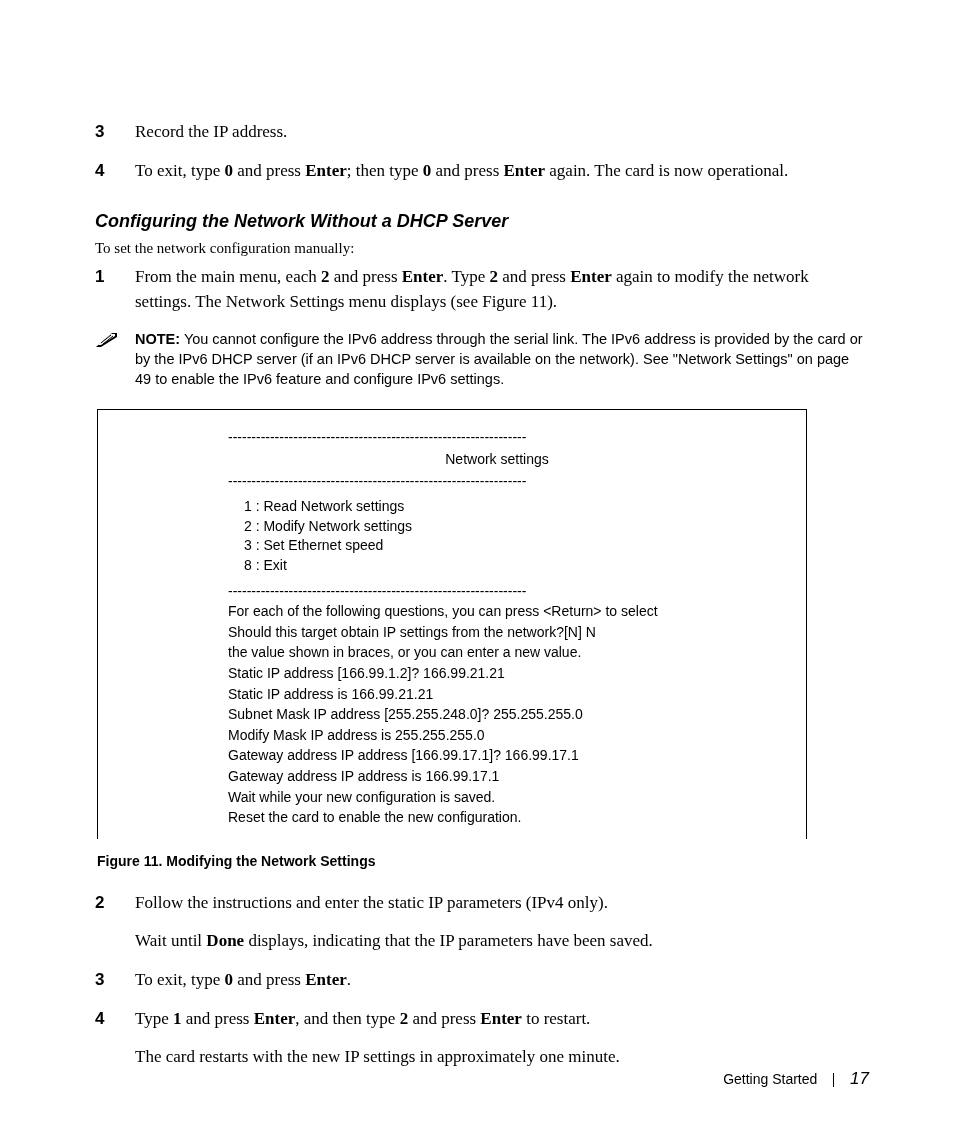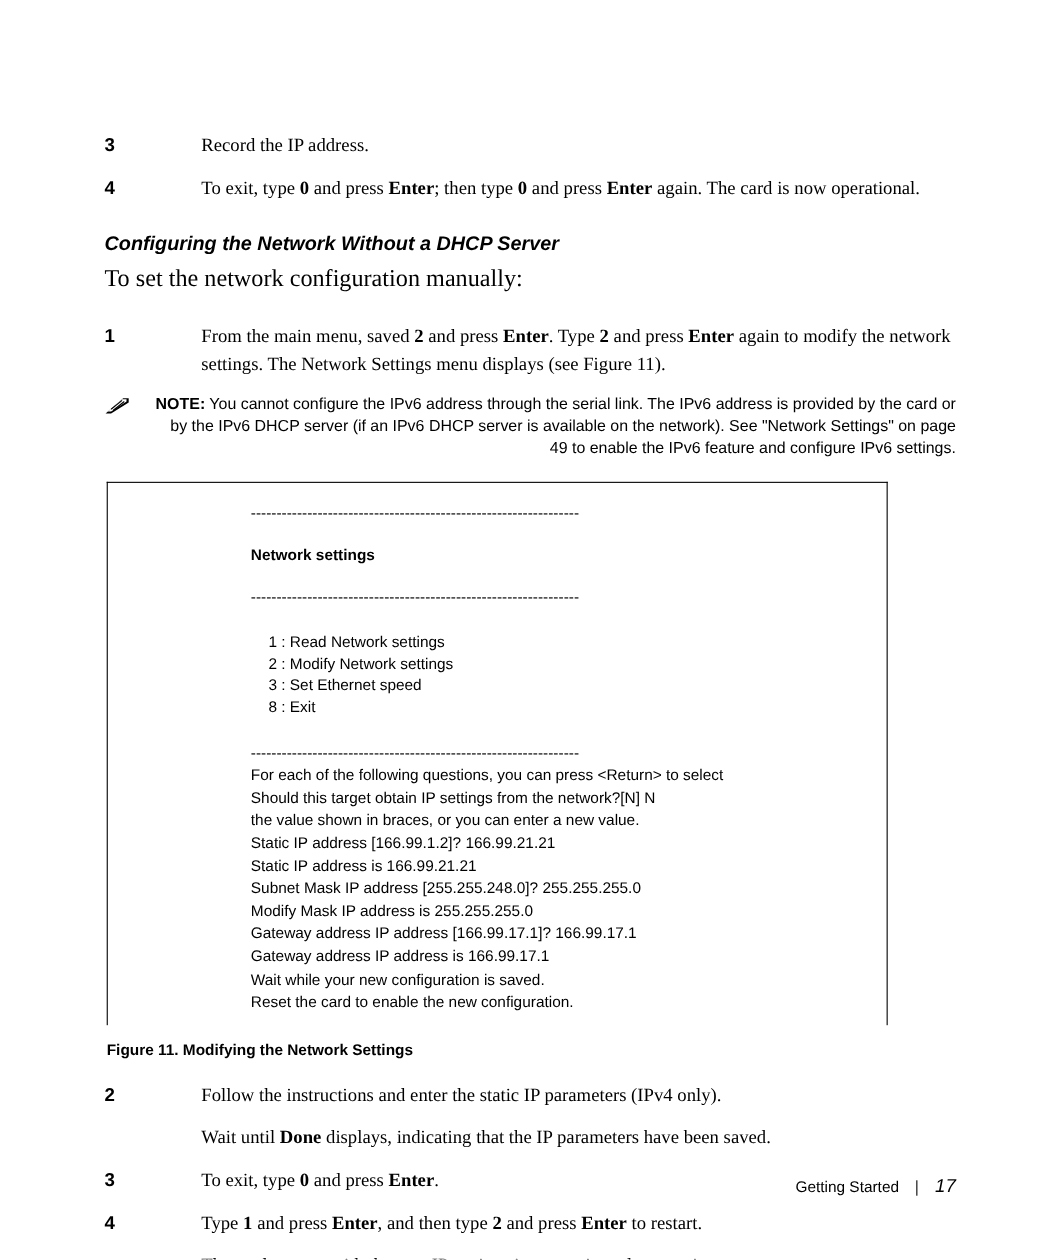--- a/index.html
+++ b/index.html
@@ -23,40 +23,38 @@
     line-height: 1.45;
   }
   .ol-num {
     font-family: Arial, Helvetica, sans-serif;
     font-weight: bold;
     width: 40px;
     flex-shrink: 0;
   }
   .ol-body {
     flex: 1;
-    margin-left: 48px;
   }
   .bold { font-weight: bold; }
   .section-heading {
     font-family: Arial, Helvetica, sans-serif;
     font-weight: bold;
     font-size: 18px;
     margin-top: 28px;
     margin-bottom: 8px;
     font-style: italic;
   }
   .intro-line {
-    font-size: 22px;
-    margin-bottom: 28px;
+    font-size: 15px;
+    margin-bottom: 8px;
   }
   .note-row {
     display: flex;
     align-items: flex-start;
     margin: 12px 0 20px 0;
-    text-align: right;
   }
   .note-icon {
     width: 40px;
     flex-shrink: 0;
     padding-top: 2px;
   }
   .note-icon svg { display: block; }
   .note-text {
     font-family: Arial, Helvetica, sans-serif;
     font-size: 14.5px;
@@ -77,26 +75,27 @@
     font-size: 14px;
     line-height: 1.4;
   }
   .dashes {
     letter-spacing: 0;
     font-size: 14px;
     white-space: nowrap;
     overflow: hidden;
   }
   .fig-title {
-    font-weight: bold;
-    margin: 18px 0;
+    font-weight: normal;
+    margin: 2px 0;
+    text-align: center;
   }
   .menu-items {
     padding-left: 16px;
-    margin: 22px 0;
+    margin: 6px 0;
   }
   .fig-body div { margin: 1px 0; }
   .figure-caption {
     font-family: Arial, Helvetica, sans-serif;
     font-weight: bold;
     font-size: 14px;
     margin: 14px 0 22px 2px;
   }
   .sub-para {
     margin-top: 14px;
@@ -136,21 +135,21 @@
       <span>To exit, type </span><span class="bold">0</span><span> and press </span><span class="bold">Enter</span><span>; then type </span><span class="bold">0</span><span> and press </span><span class="bold">Enter</span><span> again. The card is now operational.</span>
     </div>
   </div>
 
   <div class="section-heading">Configuring the Network Without a DHCP Server</div>
   <div class="intro-line">To set the network configuration manually:</div>
 
   <div class="ol-item">
     <div class="ol-num">1</div>
     <div class="ol-body">
-      <span>From the main menu, saved </span><span class="bold">2</span><span> and press </span><span class="bold">Enter</span><span>. Type </span><span class="bold">2</span><span> and press </span><span class="bold">Enter</span><span> again to modify the network settings. The Network Settings menu displays (see Figure 11).</span>
+      <span>From the main menu, each </span><span class="bold">2</span><span> and press </span><span class="bold">Enter</span><span>. Type </span><span class="bold">2</span><span> and press </span><span class="bold">Enter</span><span> again to modify the network settings. The Network Settings menu displays (see Figure 11).</span>
     </div>
   </div>
 
   <div class="note-row">
     <div class="note-icon">
       <svg width="24" height="18" viewBox="0 0 24 18">
         <path d="M1 16 L17 2 L22 2 L22 6 L6 16 Z" fill="#000"></path>
         <path d="M3 14 L16 3 L20 3 L20 5 L6 14 Z" fill="#fff"></path>
         <line x1="6" y1="12" x2="16" y2="4" stroke="#000" stroke-width="1"></line>
         <line x1="8" y1="13" x2="18" y2="5" stroke="#000" stroke-width="1"></line>

